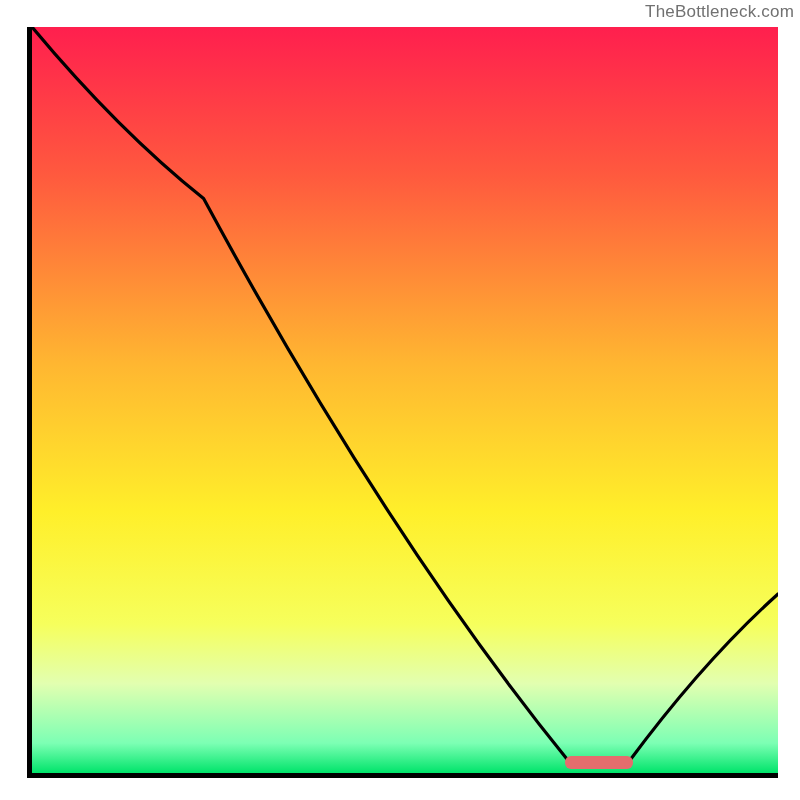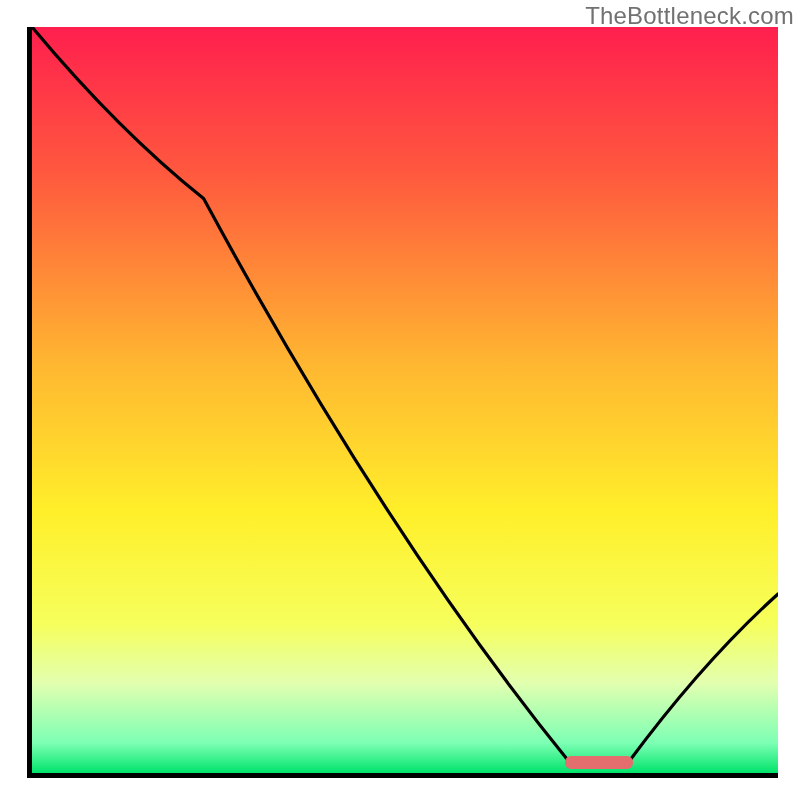--- a/index.html
+++ b/index.html
@@ -1,17 +1,17 @@
 <!DOCTYPE html>
 <html><head>
 <meta charset="utf-8">
 <style>
   html,body{margin:0;padding:0;width:800px;height:800px;background:#fff;font-family:Arial,Helvetica,sans-serif}
   .frame{position:relative;width:800px;height:800px}
-  .attribution{position:absolute;top:2px;right:6px;font-size:24px;color:#717171;font-weight:400;letter-spacing:.2px}
+  .attribution{position:absolute;top:2px;right:6px;font-size:17px;color:#717171;font-weight:400;letter-spacing:.2px}
   .plot{position:absolute;left:27px;top:27px;width:746px;height:746px;border-left:5px solid #000;border-bottom:5px solid #000;overflow:hidden}
   .plot svg{display:block}
   .optimal-bar{position:absolute;height:13px;border-radius:6px;background:#e46d6d}
 </style>
 </head>
 <body>
 
 <div class="frame">
   <div class="attribution">TheBottleneck.com</div>
 

